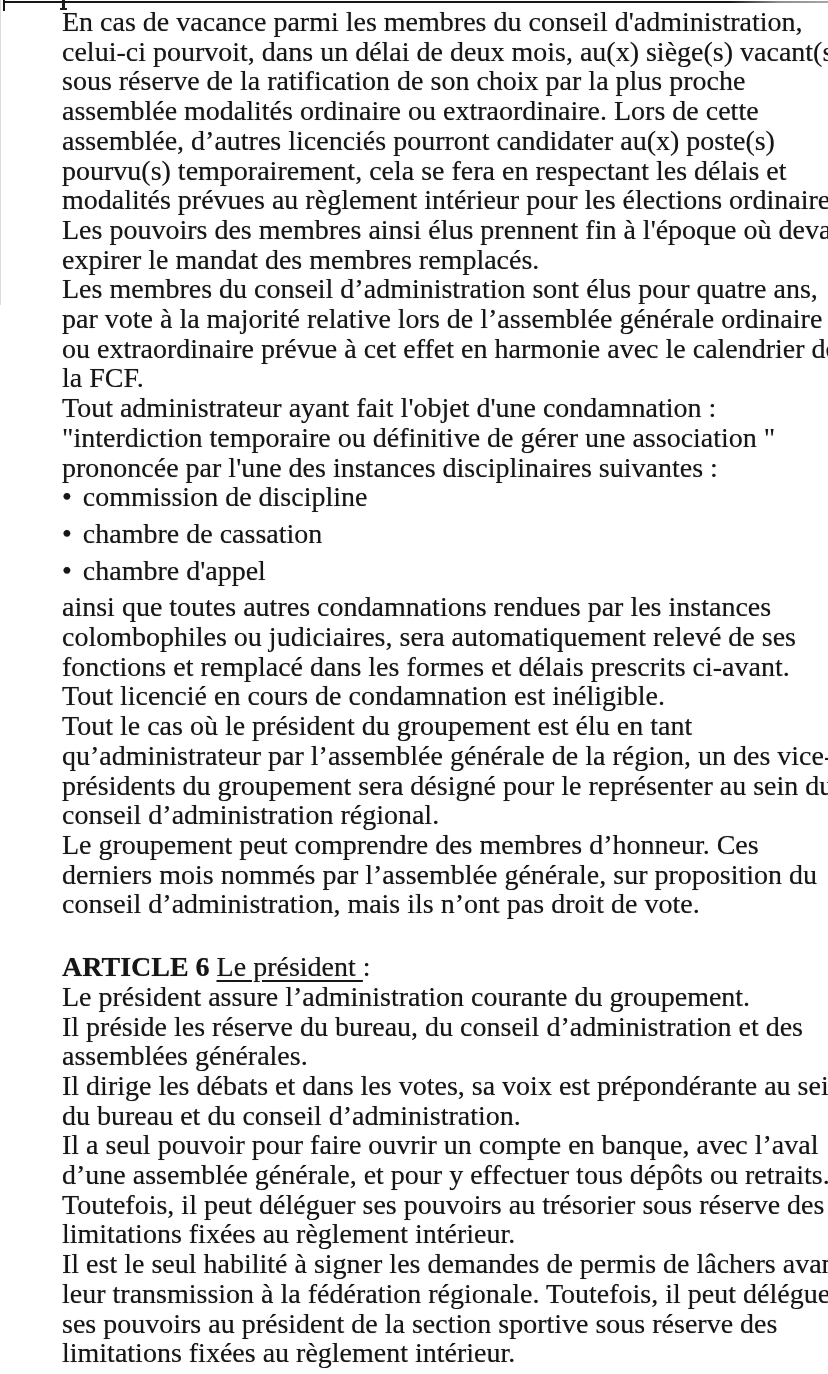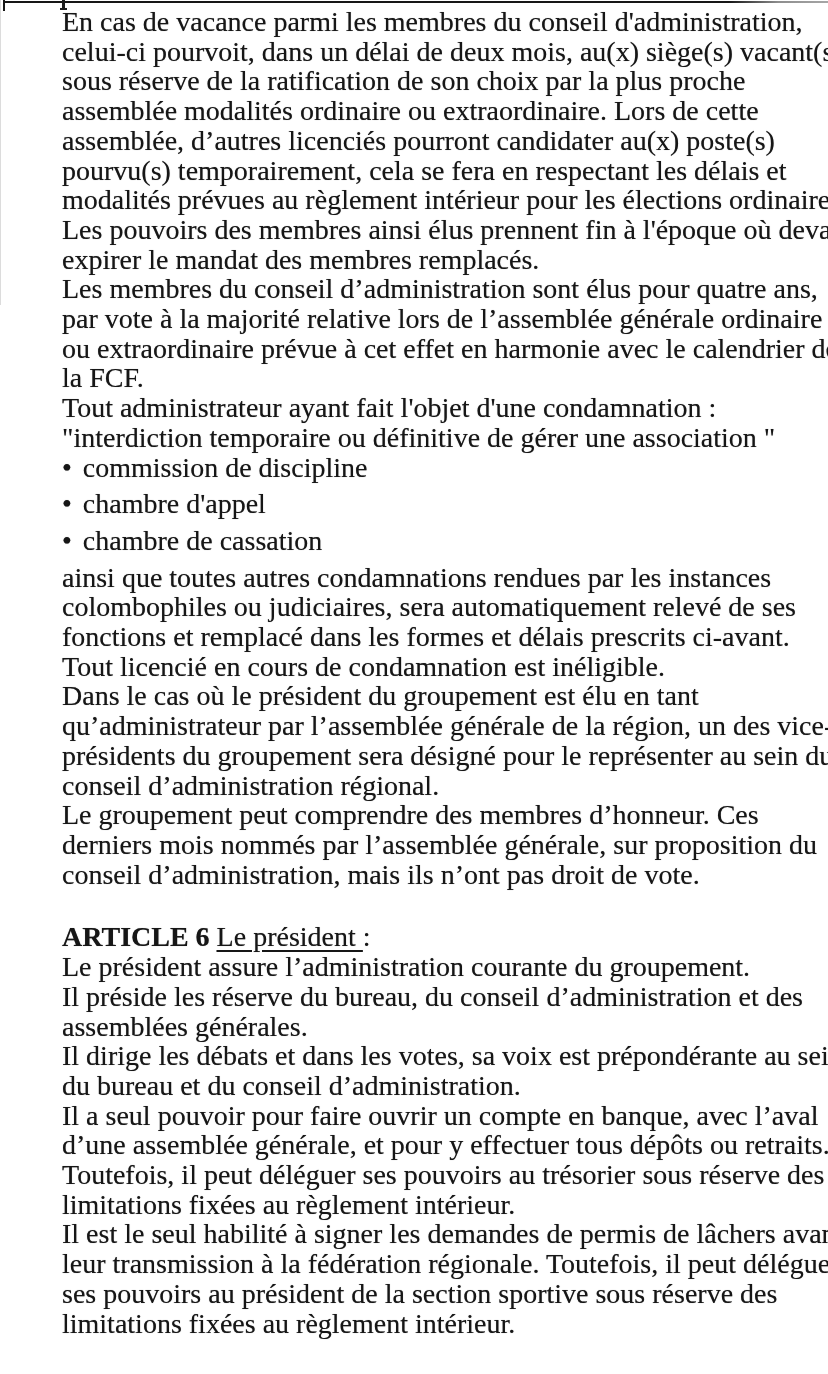--- a/index.html
+++ b/index.html
@@ -65,34 +65,35 @@
     </div>
     <div class="para">
       <div class="line">Les membres du conseil d’administration sont élus pour quatre ans,</div>
       <div class="line">par vote à la majorité relative lors de l’assemblée générale ordinaire</div>
       <div class="line">ou extraordinaire prévue à cet effet en harmonie avec le calendrier de</div>
       <div class="line">la FCF.</div>
     </div>
     <div class="para">
       <div class="line">Tout administrateur ayant fait l'objet d'une condamnation :</div>
       <div class="line">"interdiction temporaire ou définitive de gérer une association "</div>
+      <div class="line">prononcée par l'une des instances disciplinaires suivantes :</div>
     </div>
     <div class="bullet"><span class="bullet-dot">• </span><span>commission de discipline</span></div>
+    <div class="bullet"><span class="bullet-dot">• </span><span>chambre de cassation</span></div>
     <div class="bullet"><span class="bullet-dot">• </span><span>chambre d'appel</span></div>
-    <div class="bullet"><span class="bullet-dot">• </span><span>chambre de cassation</span></div>
     <div class="para">
       <div class="line">ainsi que toutes autres condamnations rendues par les instances</div>
       <div class="line">colombophiles ou judiciaires, sera automatiquement relevé de ses</div>
       <div class="line">fonctions et remplacé dans les formes et délais prescrits ci-avant.</div>
     </div>
     <div class="para">
       <div class="line">Tout licencié en cours de condamnation est inéligible.</div>
     </div>
     <div class="para">
-      <div class="line">Dans le cas où le président du groupement est élu en tant</div>
+      <div class="line">Tout le cas où le président du groupement est élu en tant</div>
       <div class="line">qu’administrateur par l’assemblée générale de la région, un des vice-</div>
       <div class="line">présidents du groupement sera désigné pour le représenter au sein du</div>
       <div class="line">conseil d’administration régional.</div>
     </div>
     <div class="para">
       <div class="line">Le groupement peut comprendre des membres d’honneur. Ces</div>
       <div class="line">derniers mois nommés par l’assemblée générale, sur proposition du</div>
       <div class="line">conseil d’administration, mais ils n’ont pas droit de vote.</div>
     </div>
     <div class="heading"><span class="bold">ARTICLE 6</span> <span class="underline">Le président </span><span>:</span></div>

